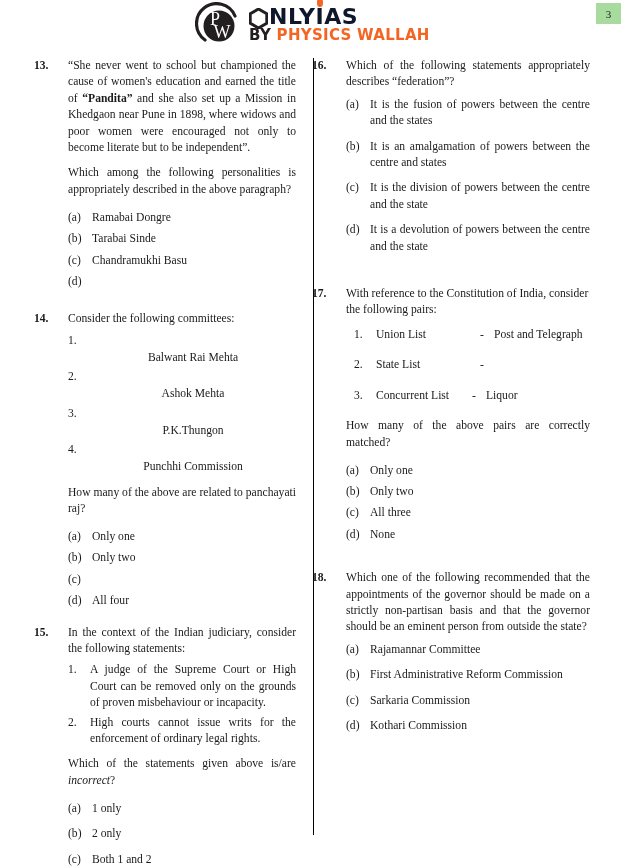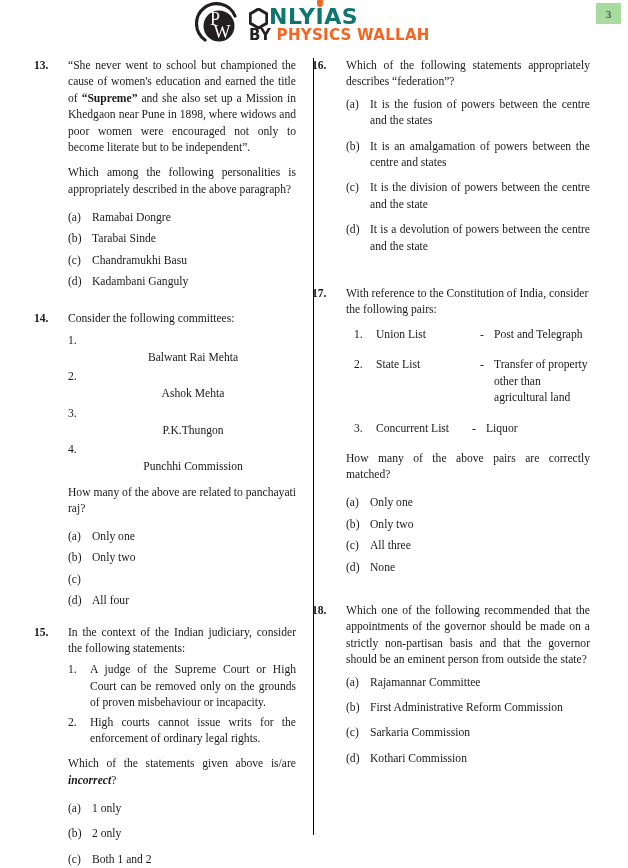--- a/index.html
+++ b/index.html
@@ -40,21 +40,21 @@
 
   .brand-block {
     margin-left: 6px;
     padding-top: 4px;
   }
   .brand-main {
     font-family: "DejaVu Sans", sans-serif;
     font-weight: 700;
     font-size: 22px;
     letter-spacing: 0.5px;
-    color: #0f766e;
+    color: #0f172a;
     line-height: 22px;
     display: flex;
     align-items: center;
     white-space: nowrap;
   }
   .hexo {
     display: inline-block;
     width: 19px;
     height: 21px;
     margin-right: 1px;
@@ -143,21 +143,21 @@
     text-align: justify;
     text-justify: inter-word;
     margin: 0;
   }
   .q-stem.nojust { text-align: left; }
   .q-tail {
     text-align: justify;
     text-justify: inter-word;
     margin-top: 9px;
   }
-  b.bi { font-weight: bold; font-style: italic; }
+  b.bi { font-weight: normal; font-style: italic; }
 
   
   .stmts {
     margin-top: 5px;
   }
   .stmt {
     display: flex;
     align-items: flex-start;
     margin-bottom: 3px;
   }
@@ -247,38 +247,37 @@
   <div class="page-badge">3</div>
 </div>
 
 <div class="divider"></div>
 
 <div class="col col-left">
 
   <div class="q">
     <div class="q-num">13.</div>
     <div class="q-body">
-      <p class="q-stem"><span>“She never went to school but championed the cause of women's education and earned the title of </span><b>“Supreme”</b><span> and she also set up a Mission in Khedgaon near Pune in 1898, where widows and poor women were encouraged not only to become literate but to be independent”.</span></p>
+      <p class="q-stem"><span>“She never went to school but championed the cause of women's education and earned the title of </span><b>“Pandita”</b><span> and she also set up a Mission in Khedgaon near Pune in 1898, where widows and poor women were encouraged not only to become literate but to be independent”.</span></p>
       <p class="q-tail">Which among the following personalities is appropriately described in the above paragraph?</p>
       <div class="opts">
         <div class="opt">
           <div class="opt-l">(a)</div>
           <div class="opt-t nojust">Ramabai Dongre</div>
         </div>
         <div class="opt">
           <div class="opt-l">(b)</div>
           <div class="opt-t nojust">Tarabai Sinde</div>
         </div>
         <div class="opt">
           <div class="opt-l">(c)</div>
           <div class="opt-t nojust">Chandramukhi Basu</div>
         </div>
         <div class="opt">
           <div class="opt-l">(d)</div>
-          <div class="opt-t nojust">Kadambani Ganguly</div>
         </div>
       </div>
     </div>
   </div>
 
   <div class="gap-q"></div>
 
   <div class="q">
     <div class="q-num">14.</div>
     <div class="q-body">
@@ -398,21 +397,20 @@
         <div class="pair">
           <div class="pair-n">1.</div>
           <div class="pair-a">Union List</div>
           <div class="pair-d">-</div>
           <div class="pair-b">Post and Telegraph</div>
         </div>
         <div class="pair">
           <div class="pair-n">2.</div>
           <div class="pair-a">State List</div>
           <div class="pair-d">-</div>
-          <div class="pair-b">Transfer of property other than agricultural land</div>
         </div>
         <div class="pair">
           <div class="pair-n">3.</div>
           <div class="pair-a narrow">Concurrent List</div>
           <div class="pair-d">-</div>
           <div class="pair-b">Liquor</div>
         </div>
       </div>
       <p class="q-tail">How many of the above pairs are correctly matched?</p>
       <div class="opts">

